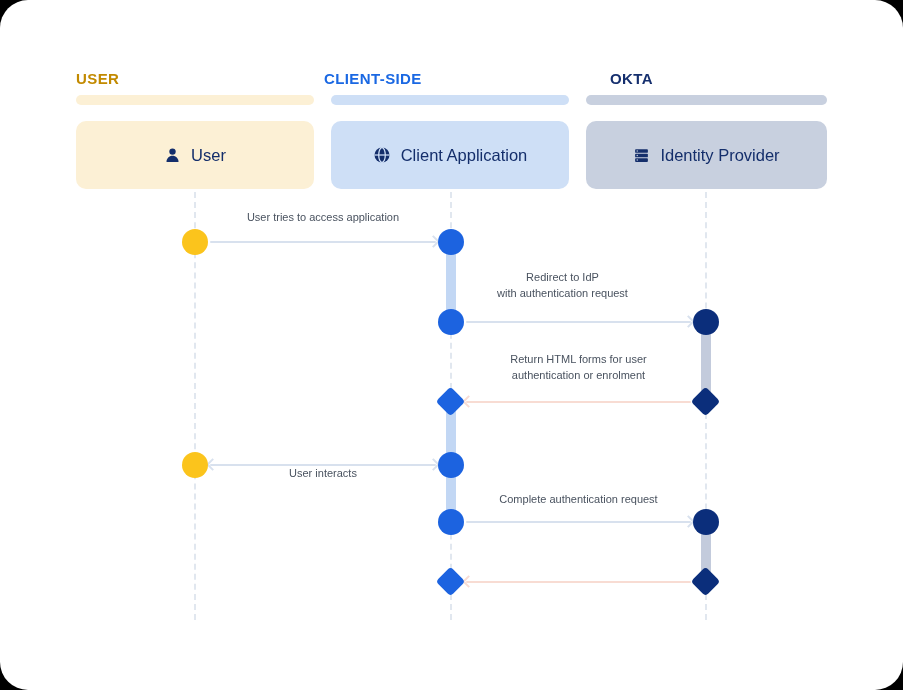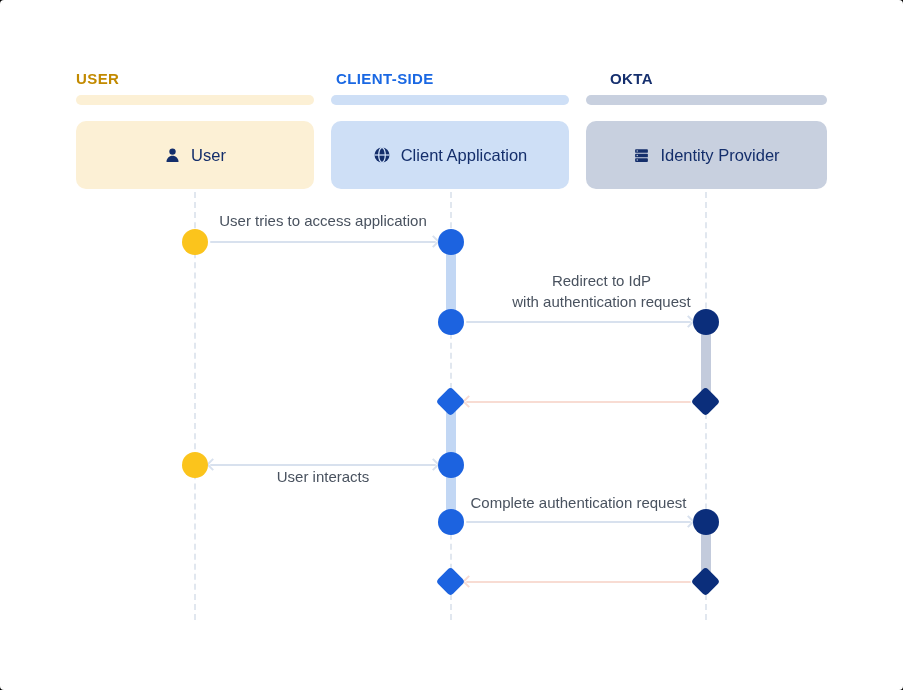--- a/index.html
+++ b/index.html
@@ -1,30 +1,30 @@
 <!DOCTYPE html>
 <html style="--user-accent: #C28A00; --client-accent: #1A68E3; --okta-accent: #152F6E; --navy-text: #142E6B; --user-fill: #FCF0D5; --client-fill: #CEDFF6; --okta-fill: #C8D0DF; --lifeline: #E1E7EF; --client-activation: #C2D7F4; --okta-activation: #C3CBDC; --forward-arrow: #D8E1EE; --return-arrow: #F8DCD3; --yellow-node: #FBC41C; --blue-node: #1C63E0; --navy-node: #0B2E7B; --message-text: #49525F;"><head>
 <meta charset="utf-8">
 <style>
   * { margin:0; padding:0; box-sizing:border-box; }
   html,body { background:#000; }
   body { font-family:"Liberation Sans","DejaVu Sans",sans-serif; }
 
   .canvas {
     position:relative; width:903px; height:690px;
-    background:#ffffff; border-radius:4px; overflow:hidden;
+    background:#ffffff; border-radius:28px; overflow:hidden;
   }
 
   
   .col-label {
     position:absolute; top:70px;
     font-size:15px; font-weight:700; letter-spacing:.4px;
   }
   .col-label.user   { left:76px;  color:var(--user-accent); }
-  .col-label.client { left:336px; color:var(--client-accent); }
+  .col-label.client { left:324px; color:var(--client-accent); }
   .col-label.okta   { left:610px; color:var(--okta-accent); }
 
   .col-bar {
     position:absolute; top:95px; height:10px; border-radius:5px;
   }
   .col-bar.user   { left:76px;  width:238px; background:var(--user-fill); }
   .col-bar.client { left:331px; width:238px; background:var(--client-fill); }
   .col-bar.okta   { left:586px; width:241px; background:var(--okta-fill); }
 
   
@@ -73,21 +73,21 @@
   
   .node-circle { position:absolute; width:26px; height:26px; border-radius:50%; }
   .node-diamond { position:absolute; width:21px; height:21px; border-radius:4px; transform:rotate(45deg); }
   .n-yellow { background:var(--yellow-node); }
   .n-blue   { background:var(--blue-node); }
   .n-navy   { background:var(--navy-node); }
 
   
   .msg-label {
     position:absolute; text-align:center;
-    font-size:15px; line-height:1.42; color:var(--message-text);
+    font-size:11px; line-height:1.42; color:var(--message-text);
     white-space:pre-line;
   }
 </style>
 </head>
 <body>
 
 <div class="canvas">
 
   <div class="col-label user">USER</div>
   <div class="col-label client">CLIENT-SIDE</div>
@@ -142,29 +142,31 @@
   <div class="activation okta act-o2"></div>
 
   <div class="msg-label" style="left:208px; top:210px; width:230px;">User tries to access application</div>
   <div class="arrow fwd" style="left:208px; top:241px; width:230px;">
     <span class="line"></span>
       <span class="head right"></span>
   </div>
   <div class="node-circle n-yellow" style="left:182px; top:229px;"></div>
   <div class="node-circle n-blue" style="left:438px; top:229px;"></div>
 
-  <div class="msg-label" style="left:477px; top:270px; width:249px;">Redirect to IdP
+  <div class="msg-label" style="left:438px; top:270px; width:249px;">Redirect to IdP
 with authentication request</div>
   <div class="arrow fwd" style="left:464px; top:321px; width:229px;">
     <span class="line"></span>
       <span class="head right"></span>
   </div>
   <div class="node-circle n-blue" style="left:438px; top:309px;"></div>
   <div class="node-circle n-navy" style="left:693px; top:309px;"></div>
 
+  <div class="msg-label" style="left:444px; top:352px; width:269px;">Return HTML forms for user
+authentication or enrolment</div>
   <div class="arrow ret" style="left:464px; top:401px; width:229px;">
     <span class="line"></span>
       <span class="head left"></span>
   </div>
   <div class="node-diamond n-navy" style="left:695px; top:391px;"></div>
   <div class="node-diamond n-blue" style="left:440px; top:391px;"></div>
 
   <div class="msg-label" style="left:208px; top:434px; width:230px;margin-top:32px;">User interacts</div>
   <div class="arrow fwd" style="left:208px; top:464px; width:230px;">
     <span class="line"></span>

